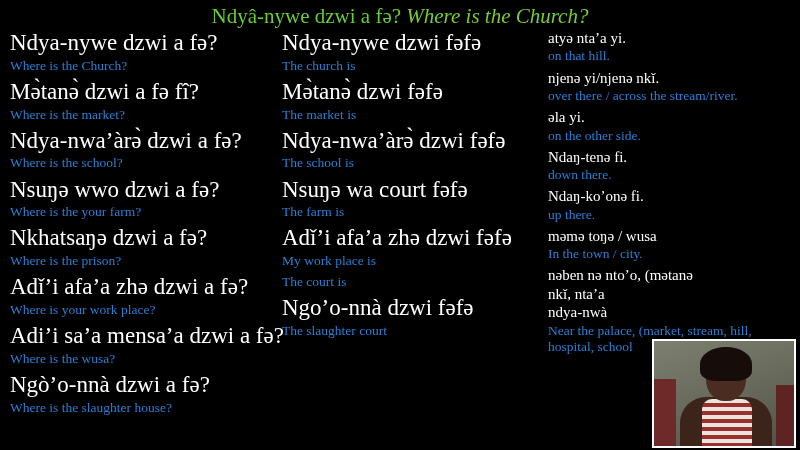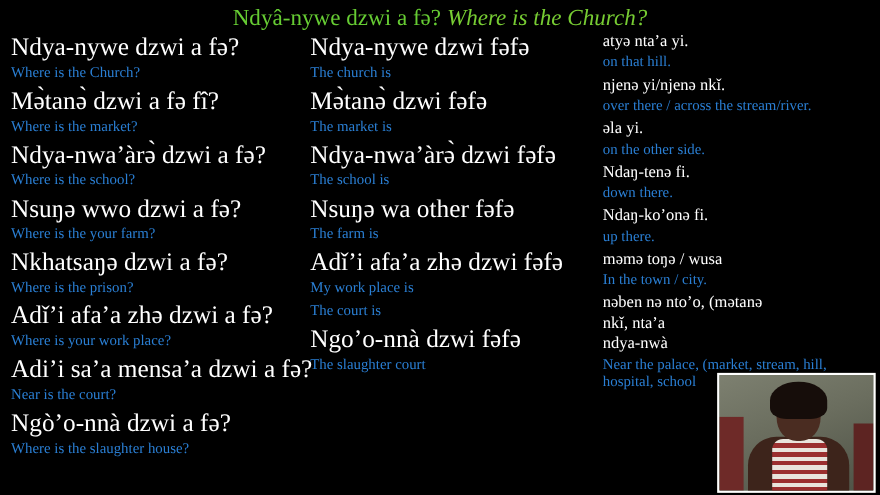--- a/index.html
+++ b/index.html
@@ -160,21 +160,21 @@
     <div class="entry">
       <div class="q">Nkhatsaŋə dzwi a fə?</div>
       <div class="a">Where is the prison?</div>
     </div>
     <div class="entry">
       <div class="q">Adǐ’i afa’a zhə dzwi a fə?</div>
       <div class="a">Where is your work place?</div>
     </div>
     <div class="entry">
       <div class="q">Adi’i sa’a mensa’a dzwi a fə?</div>
-      <div class="a">Near is the court?</div>
+      <div class="a">Where is the wusa?</div>
     </div>
     <div class="entry">
       <div class="q">Ngò’o-nnà dzwi a fə?</div>
       <div class="a">Where is the slaughter house?</div>
     </div>
   </div>
 
   <div class="col col-b">
     <div class="entry">
       <div class="q">Ndya-nywe dzwi fəfə</div>
@@ -182,21 +182,21 @@
     </div>
     <div class="entry">
       <div class="q">Mə̀tanə̀ dzwi fəfə</div>
       <div class="a">The market is</div>
     </div>
     <div class="entry">
       <div class="q">Ndya-nwa’àrə̀ dzwi fəfə</div>
       <div class="a">The school is</div>
     </div>
     <div class="entry">
-      <div class="q">Nsuŋə wa other fəfə</div>
+      <div class="q">Nsuŋə wa court fəfə</div>
       <div class="a">The farm is</div>
     </div>
     <div class="entry">
       <div class="q">Adǐ’i afa’a zhə dzwi fəfə</div>
       <div class="a">My work place is</div>
     </div>
     <div class="entry">
       <div class="a">The court is</div>
     </div>
     <div class="entry">

